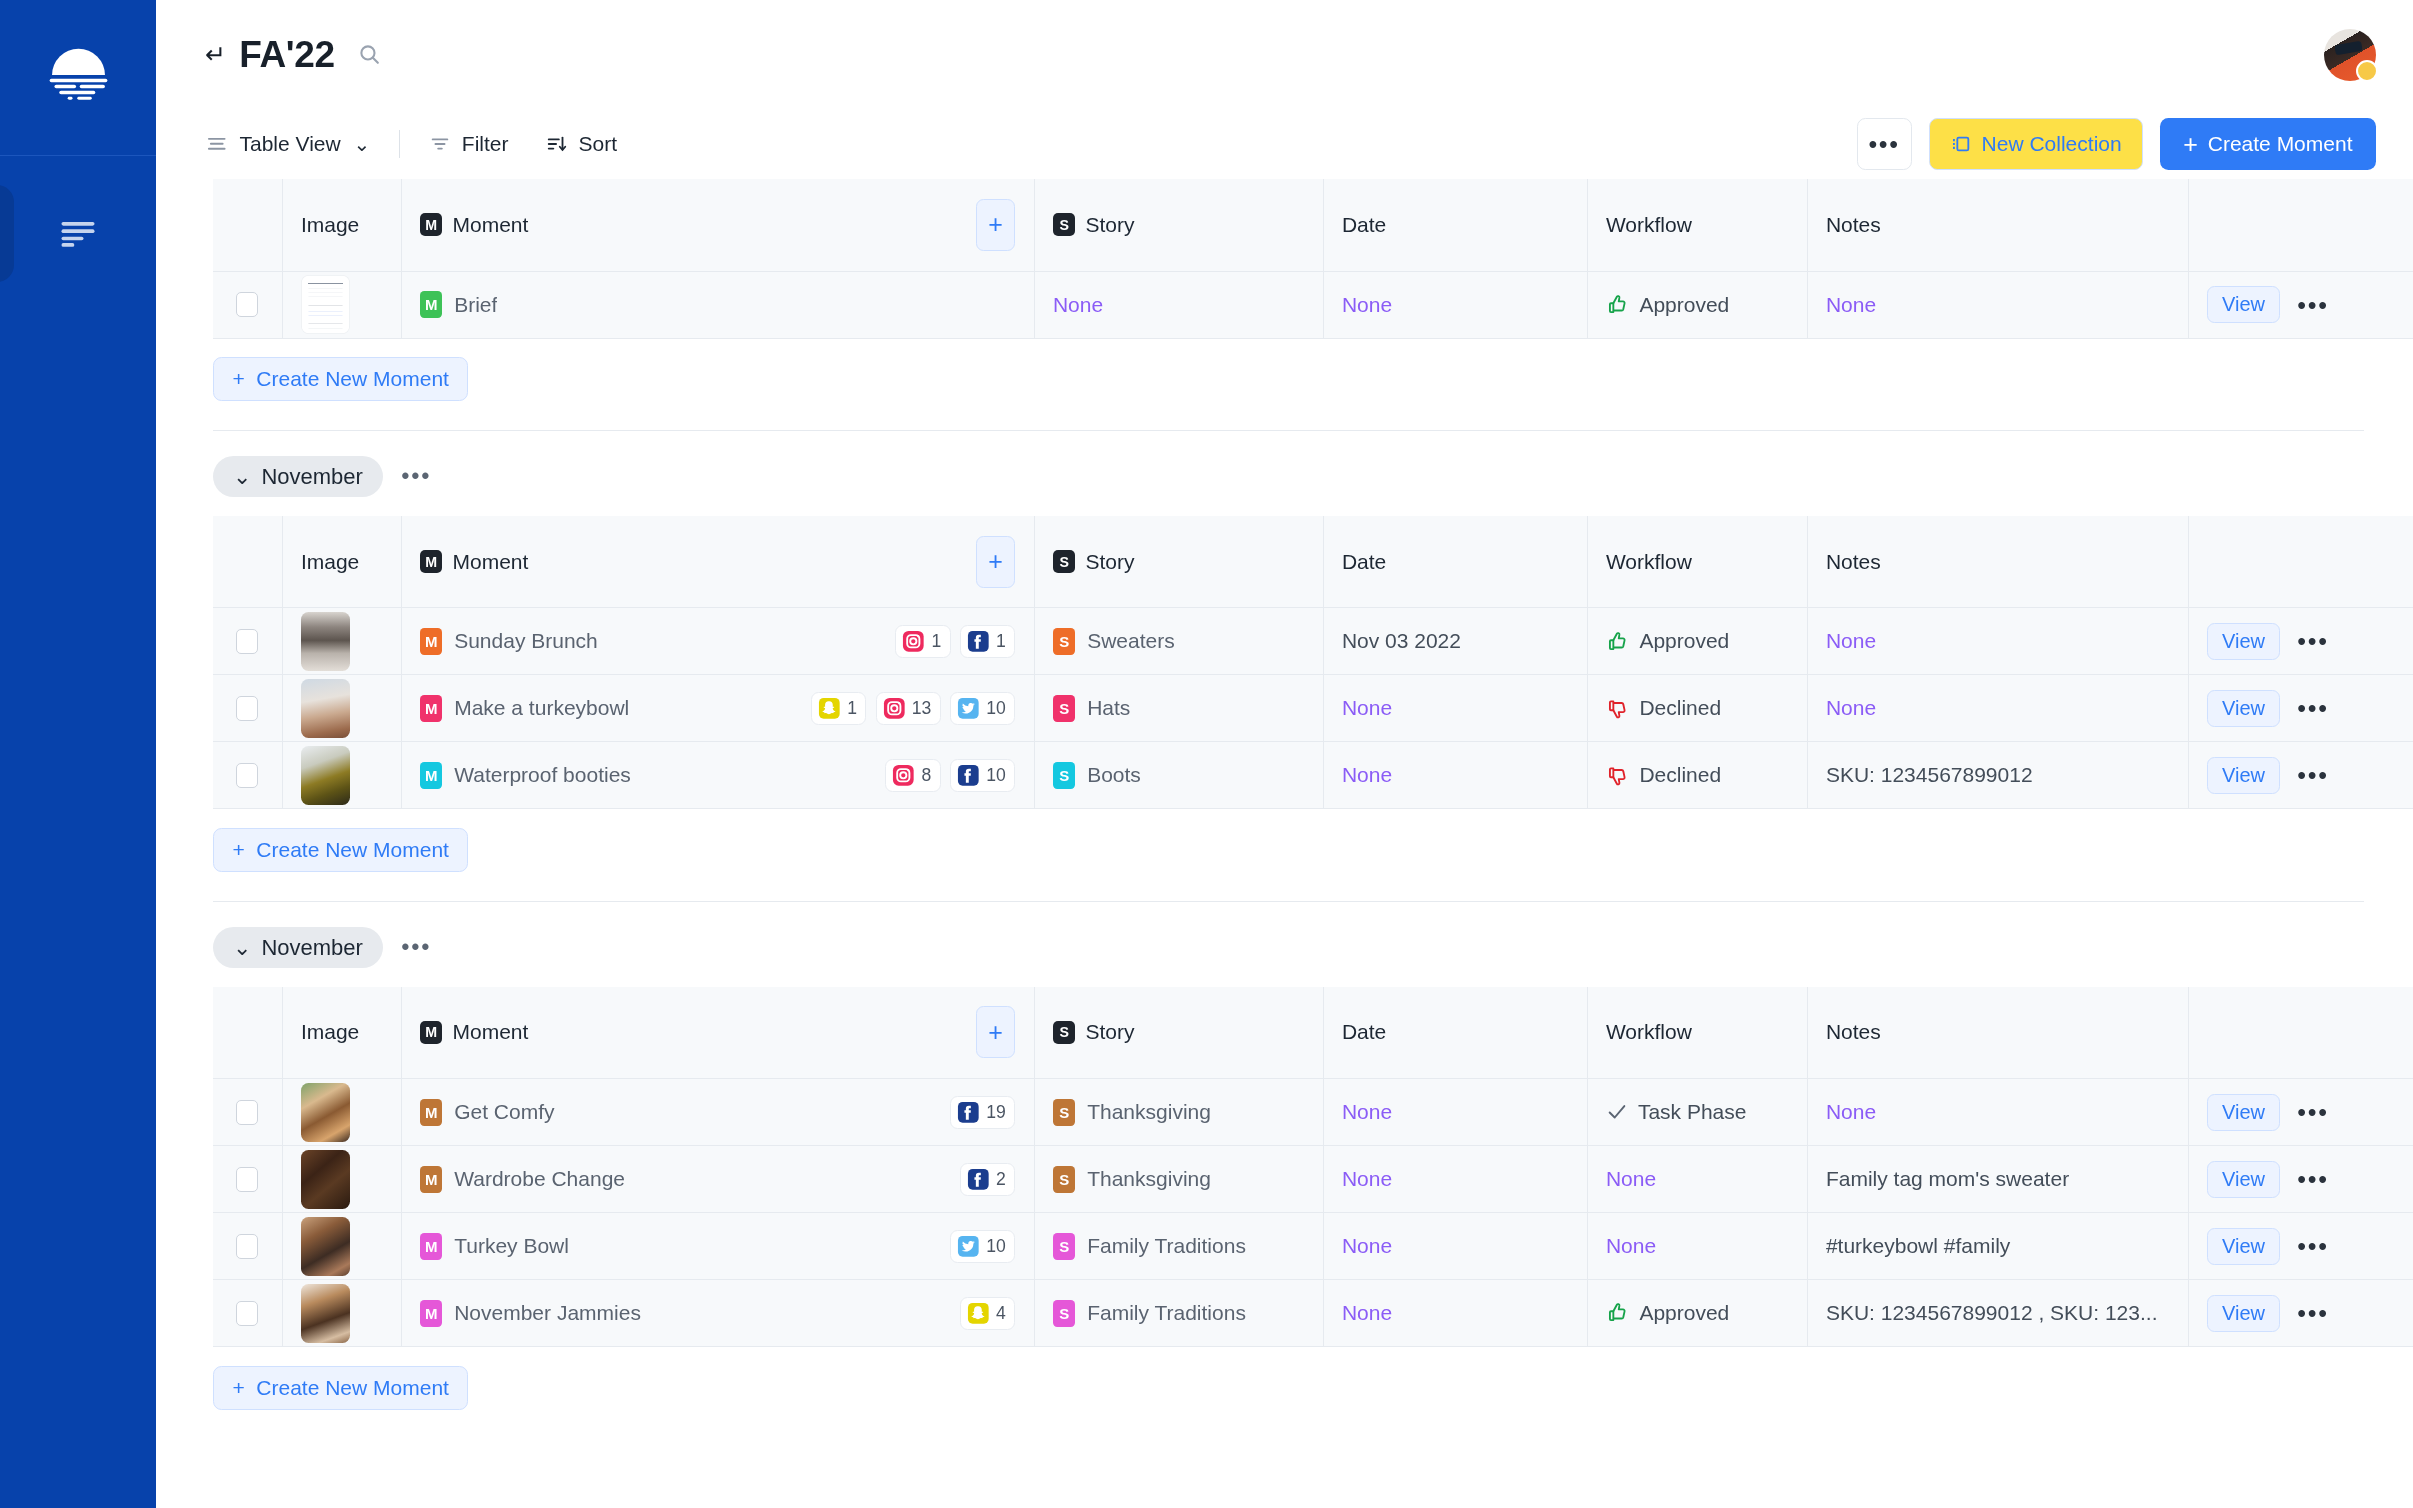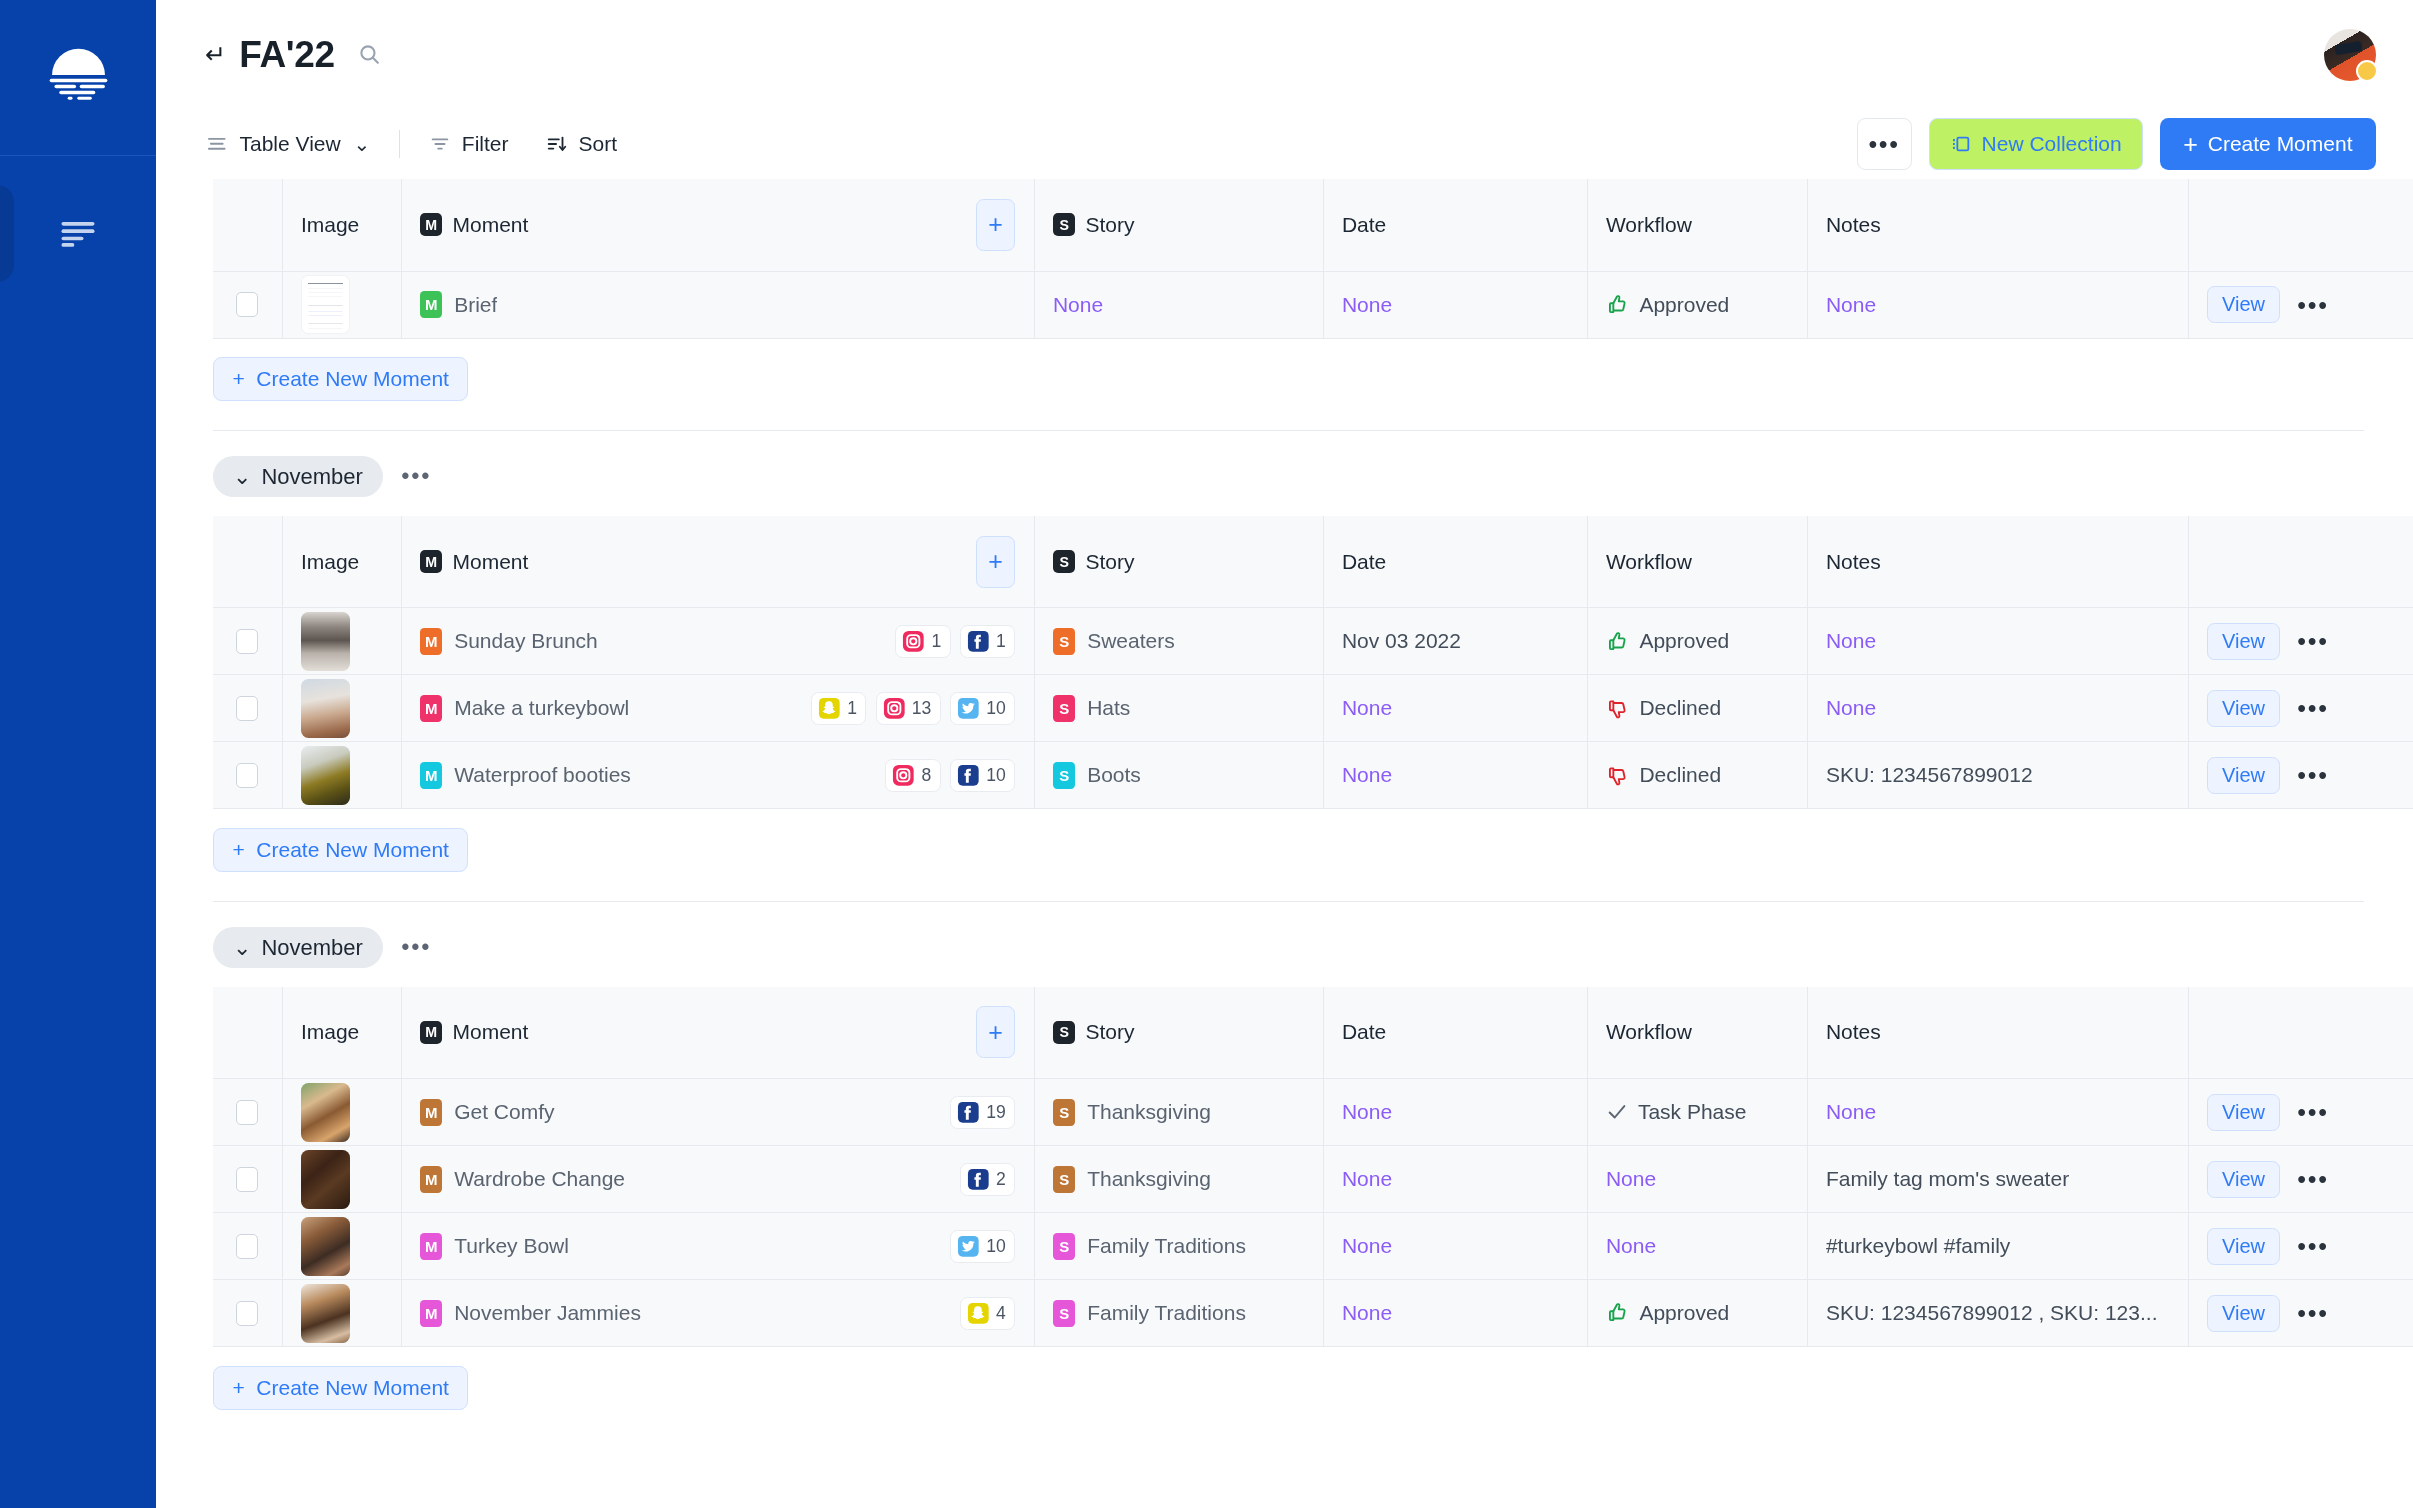--- a/index.html
+++ b/index.html
@@ -84,21 +84,21 @@
   .tb-spacer { flex: 1; }
 
   .btn {
     display: inline-flex; align-items: center; justify-content: center;
     gap: 10px; border-radius: 8.4px; font-size: 21px; cursor: pointer;
     height: 52px; white-space: nowrap;
   }
   .btn-ghost { width: 55px; border: 1.7px solid #e3e8ee; background: #fff; color: #2b333d; }
   .btn-ghost .dots { font-size: 25px; letter-spacing: 1.7px; line-height: 0.4; }
   .btn-outline {
-    border: 1.7px solid #cfe0ff; background: #bef264; color: #2f7bf6;
+    border: 1.7px solid #cfe0ff; background: #fde047; color: #2f7bf6;
     padding: 0 20px; margin-left: 17px; font-weight: normal;
   }
   .btn-primary {
     background: #2f7bf6; color: #fff; padding: 0 23.5px; margin-left: 17px;
   }
 
   
   .content { flex: 1; overflow: hidden; padding-left: 8px; }
   .section { padding: 0 0 0 0; }
   .group-head {

